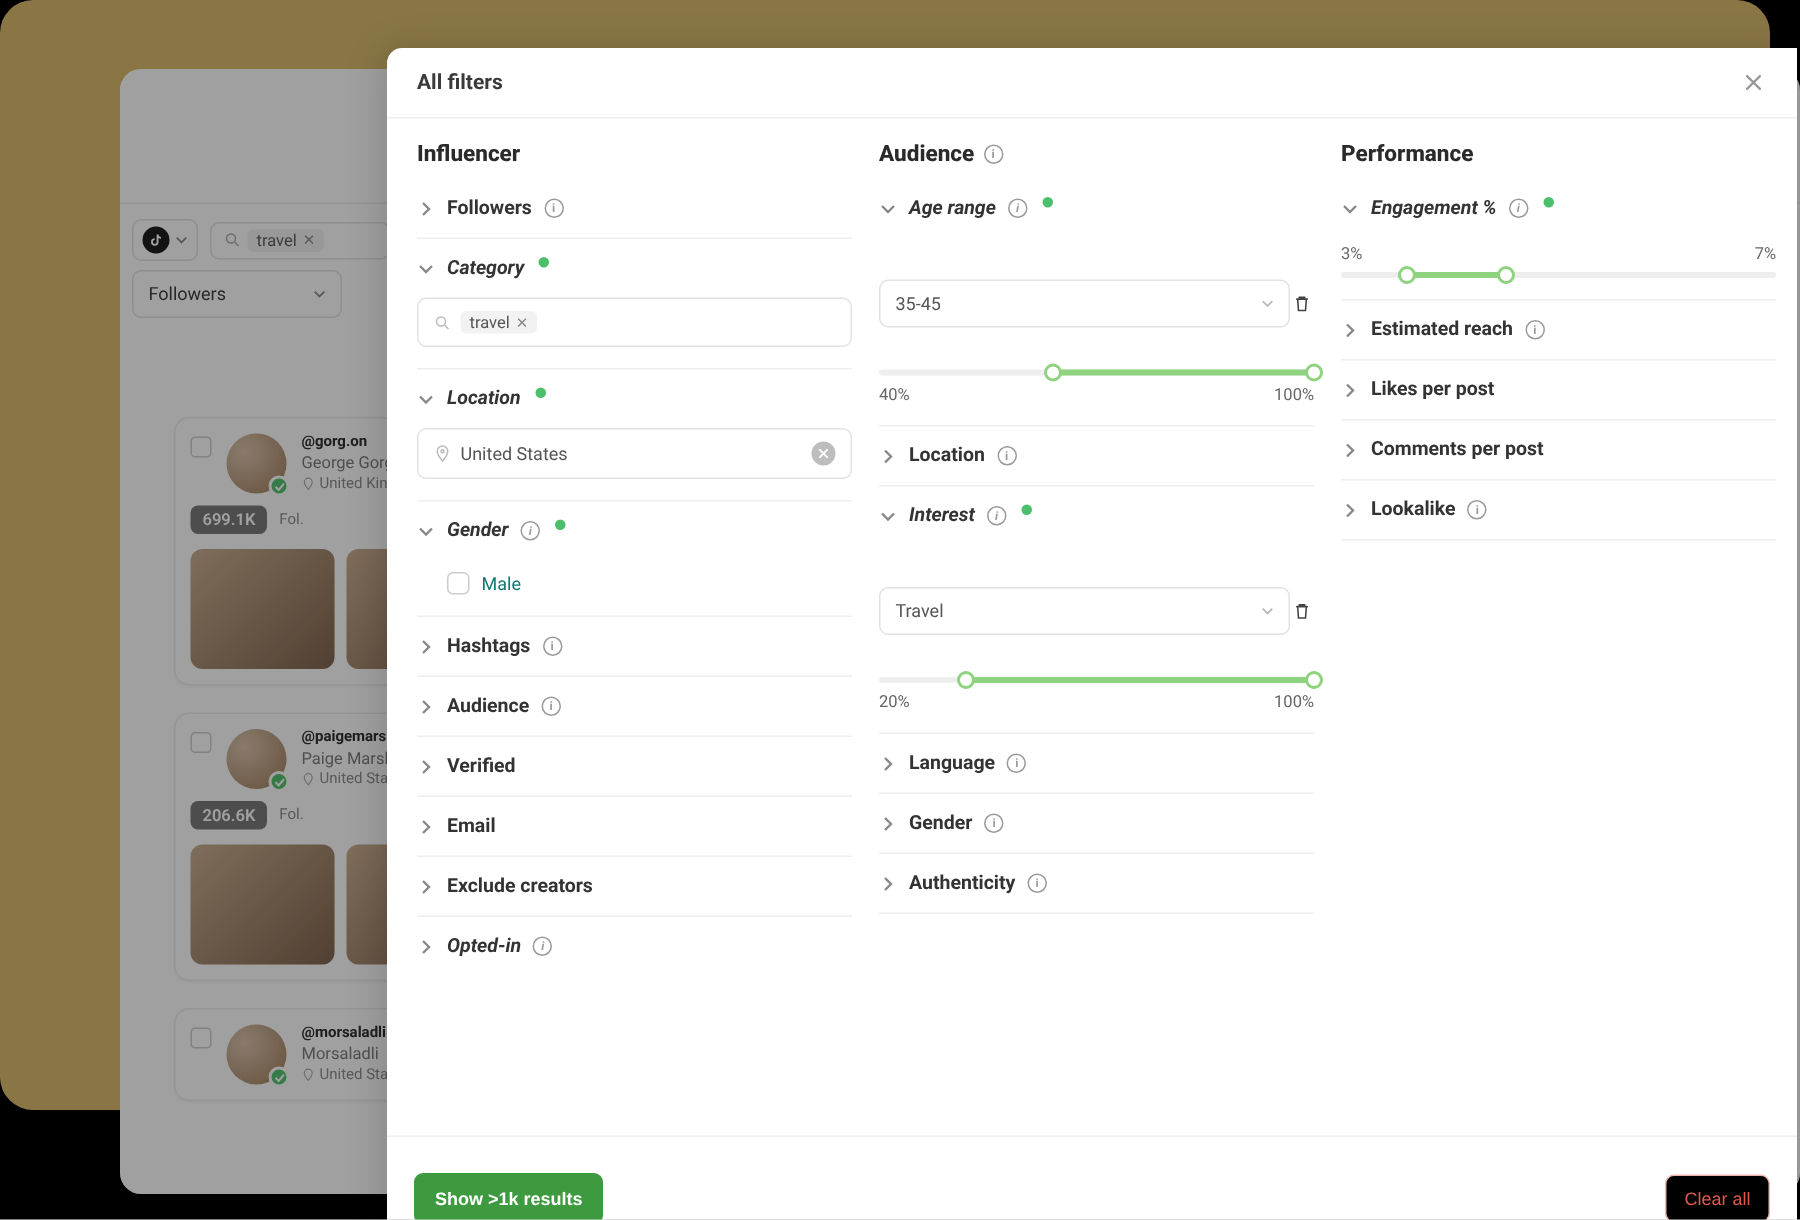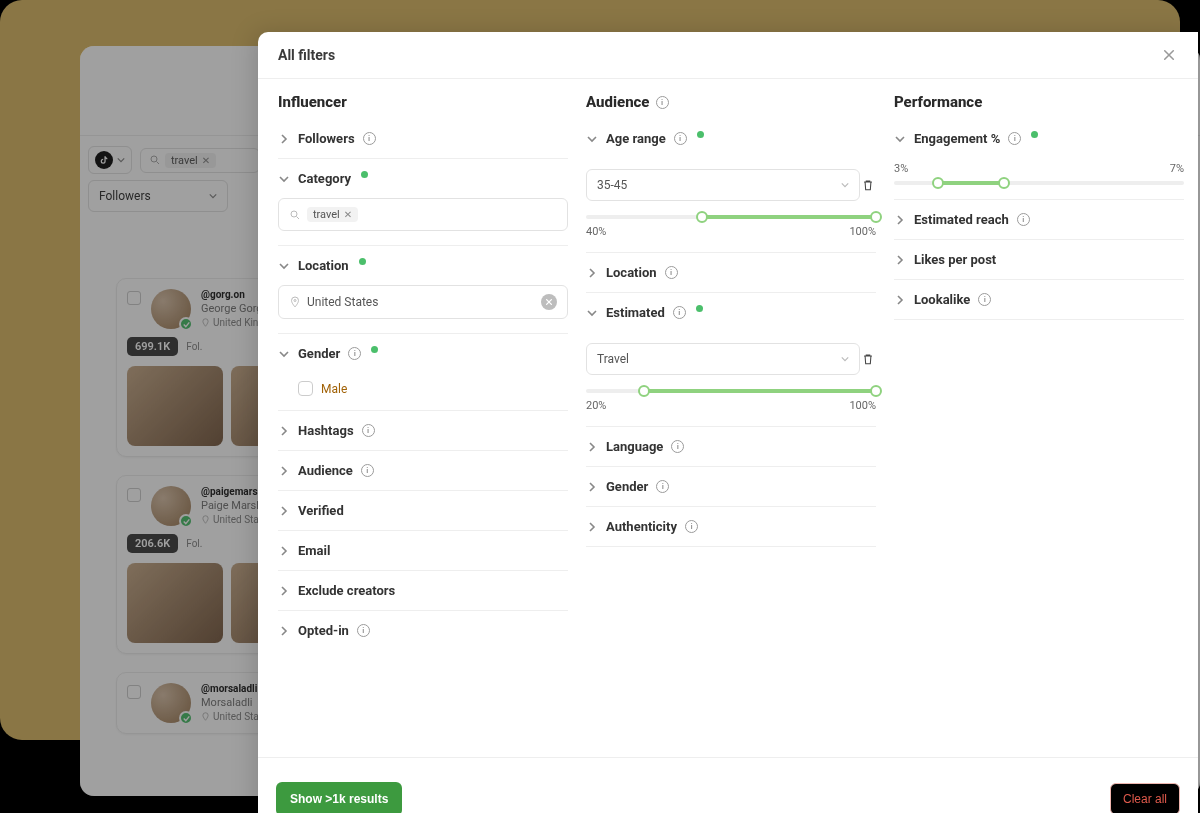--- a/index.html
+++ b/index.html
@@ -104,21 +104,21 @@
     background:#4bbf6b;border:2px solid #fff;
     display:flex;align-items:center;justify-content:center;
   }
   .avatar .verify svg { width:7px;height:7px; }
   .inf-meta { display:flex;flex-direction:column;gap:2px; }
   .handle { font-weight:700;font-size:10px;color:#222; }
   .realname { font-size:11px;color:#777; }
   .loc-line { display:flex;align-items:center;gap:3px;font-size:10px;color:#888; }
   .stat-row { display:flex;gap:8px;align-items:center;margin-top:8px; }
   .pill-dark {
-    background:#404040;color:#fff;font-size:11px;border-radius:5px;padding:3px 8px;font-weight:600;
+    background:#737373;color:#fff;font-size:11px;border-radius:5px;padding:3px 8px;font-weight:600;
   }
   .pill-label { font-size:10px;color:#888; }
   .thumbs { display:flex;gap:8px;margin-top:10px; }
   .thumb {
     width:96px;height:80px;border-radius:8px;
     background: linear-gradient(135deg,#c8ab8a,#7a5d44);
   }
 
   
   .overlay {
@@ -163,21 +163,21 @@
     width:13px;height:13px;border:1.3px solid #9a9a9a;border-radius:50%;
     display:inline-flex;align-items:center;justify-content:center;
     font-size:8px;color:#9a9a9a;font-weight:700;
   }
   .filter-row {
     display:flex; align-items:center; gap:8px;
     padding: 12px 0;
     border-bottom:1px solid #eee;
     cursor:pointer;
   }
-  .filter-row.no-border { border-bottom:none; }
+  .filter-row.no-border { border-bottom:none;font-style:italic; }
   .chev {
     width:12px;height:12px;display:flex;align-items:center;justify-content:center;
     color:#888;
   }
   .chev svg { width:10px;height:10px; }
   .filter-label {
     font-size:13px;font-weight:700;color:#333;flex:0 0 auto;
   }
   .dot {
     width:7px;height:7px;border-radius:50%;background:#4bbf6b;
@@ -192,43 +192,43 @@
     padding:8px 10px;font-size:12px;color:#555;
     display:flex;align-items:center;gap:6px;justify-content:space-between;
   }
   .input-like.search { justify-content:flex-start; }
   .loc-pin { color:#bbb; }
   .clear-circ {
     width:16px;height:16px;border-radius:50%;background:#bdbdbd;
     display:flex;align-items:center;justify-content:center;cursor:pointer;
   }
   .clear-circ svg { width:8px;height:8px;fill:#fff; }
-  .select-row { display:flex; align-items:center; gap:0; margin-top:11px; }
+  .select-row { display:flex; align-items:center; gap:0; margin-top:28px; }
   .select-row .input-like { flex:1; }
   .trash {
     width:16px;height:16px;color:#555;cursor:pointer;display:flex;align-items:center;justify-content:center;
   }
   .range {
-    margin-top:14px;
+    margin-top:28px;
   }
   .range-scale {
     display:flex;justify-content:space-between;font-size:11px;color:#666;margin-top:6px;
   }
   .range-track {
     position:relative;height:4px;background:#eee;border-radius:3px;
   }
   .range-fill {
     position:absolute;height:4px;background:#8fd27f;border-radius:3px;
   }
   .range-handle {
     position:absolute;top:50%;width:12px;height:12px;border-radius:50%;
     background:#fff;border:2px solid #8fd27f;transform:translate(-50%,-50%);
   }
   .check-row {
-    display:flex;align-items:center;gap:8px;margin-top:8px;font-size:12px;color:#a16207;padding-left:20px;
+    display:flex;align-items:center;gap:8px;margin-top:8px;font-size:12px;color:#0f766e;padding-left:20px;
   }
   .cb {
     width:15px;height:15px;border-radius:4px;border:1.5px solid #ccc;
     display:flex;align-items:center;justify-content:center;
   }
   .cb.checked { background:#4bbf6b;border-color:#4bbf6b; }
   .cb.checked svg { width:9px;height:9px;fill:#fff; }
 
   .modal-footer {
     border-top:1px solid #eee;
@@ -572,21 +572,21 @@
         <span class="filter-label">Location</span>
         <span class="info-icon">i</span>
       </div>
 
       <div class="filter-row no-border">
         <span class="chev">
             <svg viewBox="0 0 10 10">
               <path d="M1 3l4 4 4-4" fill="none" stroke="#888" stroke-width="1.6"></path>
             </svg>
           </span>
-        <span class="filter-label">Estimated</span>
+        <span class="filter-label">Interest</span>
         <span class="info-icon">i</span>
         <span class="dot"></span>
       </div>
       <div class="filter-body">
         <div class="select-row">
           <div class="input-like">
             <span>Travel</span>
             <svg class="caret-down" viewBox="0 0 10 10">
                 <path d="M1 3l4 4 4-4" fill="none" stroke="#bbb" stroke-width="1.5"></path>
               </svg>
@@ -684,20 +684,28 @@
             </svg>
           </span>
         <span class="filter-label">Likes per post</span>
       </div>
       <div class="filter-row">
         <span class="chev">
             <svg viewBox="0 0 10 10">
               <path d="M3 1l4 4-4 4" fill="none" stroke="#888" stroke-width="1.6"></path>
             </svg>
           </span>
+        <span class="filter-label">Comments per post</span>
+      </div>
+      <div class="filter-row">
+        <span class="chev">
+            <svg viewBox="0 0 10 10">
+              <path d="M3 1l4 4-4 4" fill="none" stroke="#888" stroke-width="1.6"></path>
+            </svg>
+          </span>
         <span class="filter-label">Lookalike</span>
         <span class="info-icon">i</span>
       </div>
     </div>
 
   </div>
 
   <div class="modal-footer">
     <button class="btn-primary">Show &gt;1k results</button>
     <button class="btn-ghost">Clear all</button>

